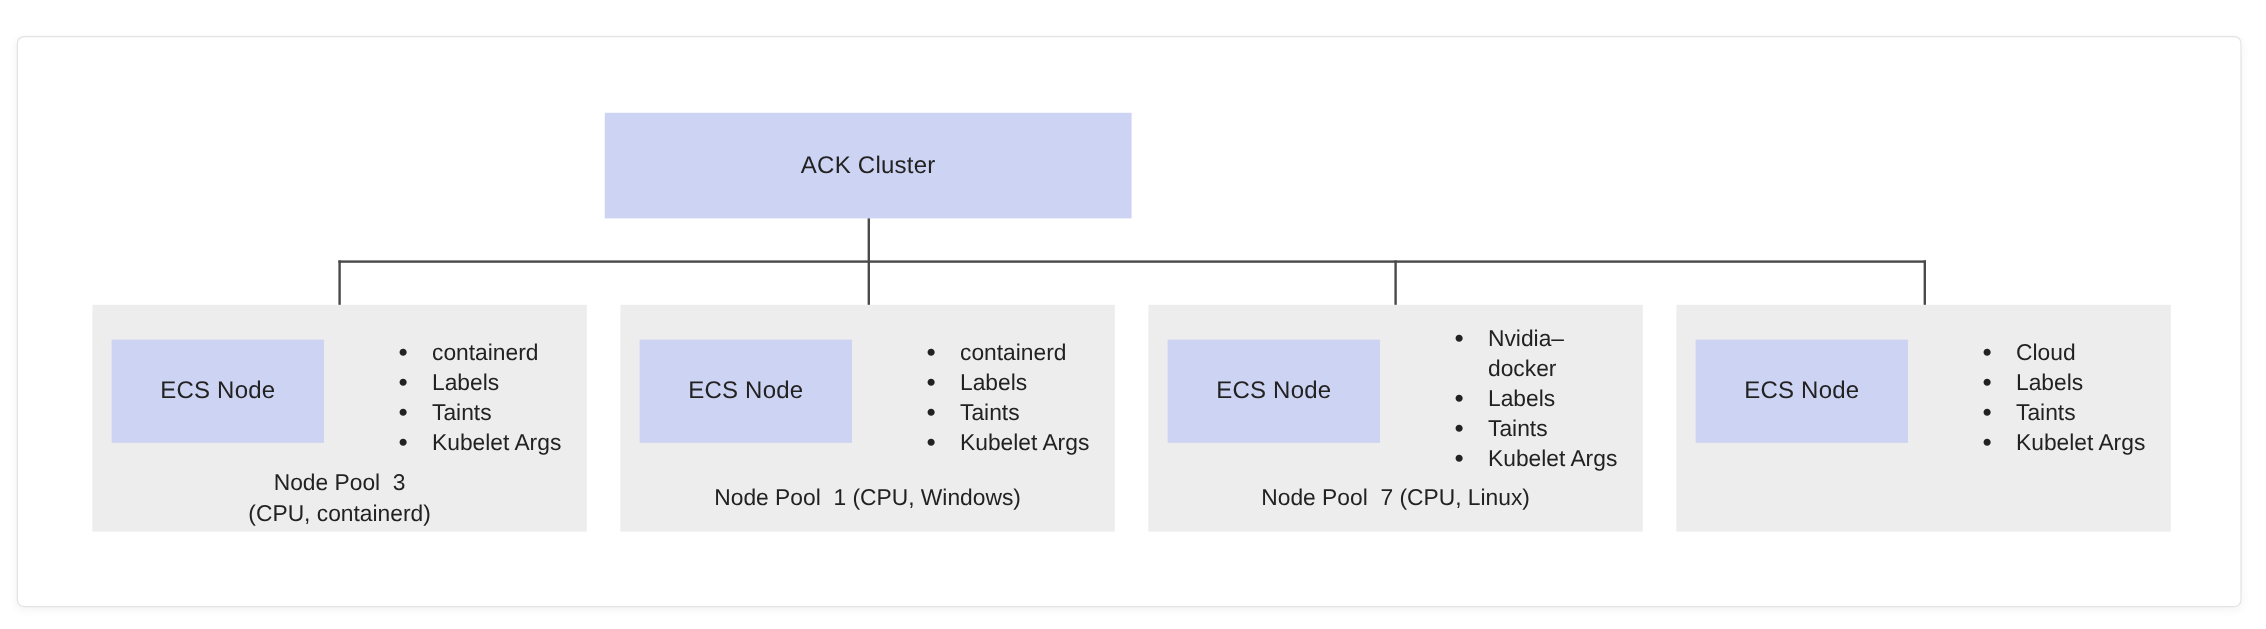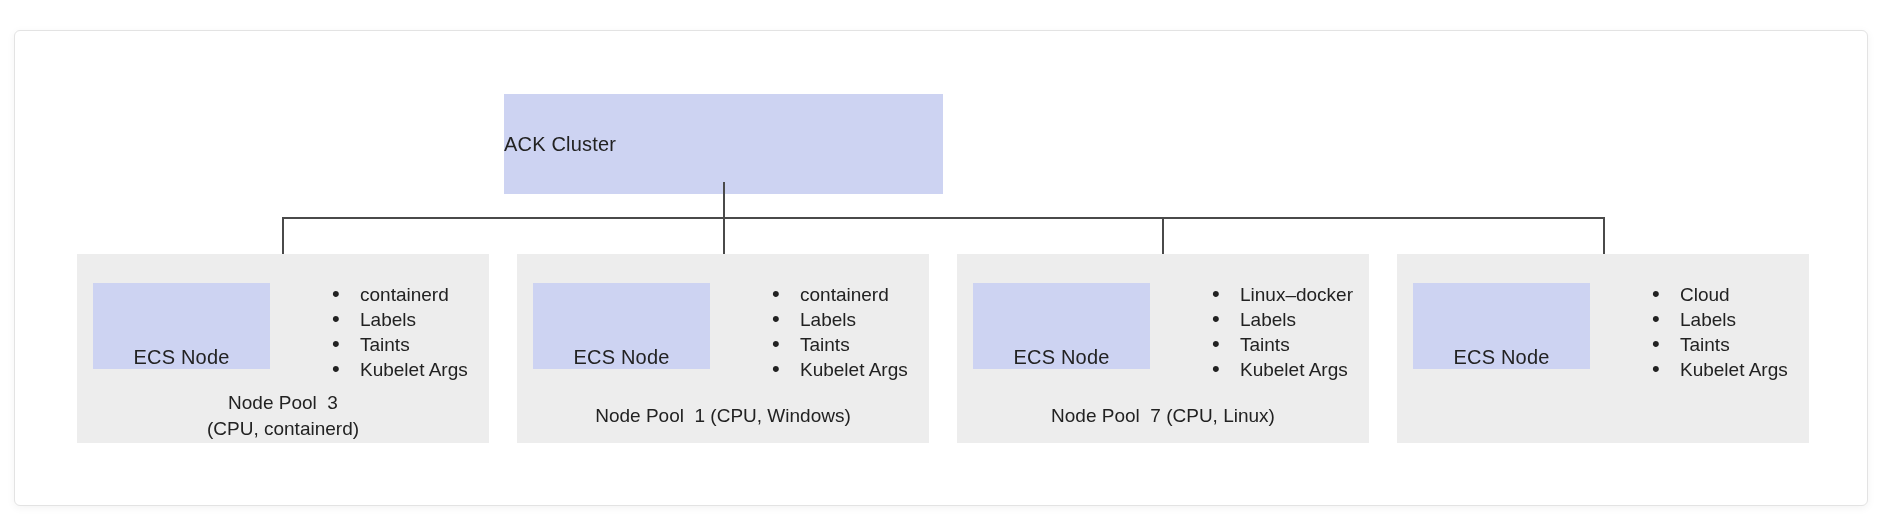--- a/index.html
+++ b/index.html
@@ -18,23 +18,23 @@
     width: 1854px; height: 476px;
     background: var(--card-bg, #ffffff);
     border: 1px solid var(--card-border, #e3e3e3);
     border-radius: 6px;
     box-shadow: 0 2px 8px rgba(0,0,0,0.05);
     box-sizing: border-box;
   }
   .ack-box {
     position: absolute;
     left: 504px; top: 94px;
-    width: 439px; height: 100px;
+    width: 439px; height: 88px;
     background: var(--node-fill, #cdd3f2);
-    display: flex; align-items: center; 
+    display: flex; align-items: center; justify-content: center;
     font-size: 20px;
     letter-spacing: 0.2px;
   }
   .line { position: absolute; background: var(--line, #4a4a4a); }
   .v { width: 2px; }
   .h { height: 2px; }
   .pool {
     position: absolute;
     top: 254px;
     width: 412px; height: 189px;
@@ -42,21 +42,21 @@
   }
   .pool-1 { left: 77px; }
   .pool-2 { left: 517px; }
   .pool-3 { left: 957px; }
   .pool-4 { left: 1397px; }
   .ecs-box {
     position: absolute;
     left: 16px; top: 29px;
     width: 177px; height: 86px;
     background: var(--node-fill, #cdd3f2);
-    display: flex; align-items: flex-end; justify-content: center;
+    display: flex; align-items: center; justify-content: center;
     font-size: 20px;
     letter-spacing: 0.2px;
   }
   .feature-wrap {
     position: absolute;
     left: 255px; top: 8px;
     width: 143px; height: 140px;
     display: flex; align-items: center;
   }
   .feature-list {
@@ -133,21 +133,21 @@
     </div>
     <div class="pool-caption">Node Pool  1 (CPU, Windows)</div>
   </div>
 
   <div class="pool pool-3">
     <div class="ecs-box">
       <span>ECS Node</span>
     </div>
     <div class="feature-wrap">
       <ul class="feature-list">
-        <li>Linux–docker</li>
+        <li>Nvidia–docker</li>
         <li>Labels</li>
         <li>Taints</li>
         <li>Kubelet Args</li>
       </ul>
     </div>
     <div class="pool-caption">Node Pool  7 (CPU, Linux)</div>
   </div>
 
   <div class="pool pool-4">
     <div class="ecs-box">

